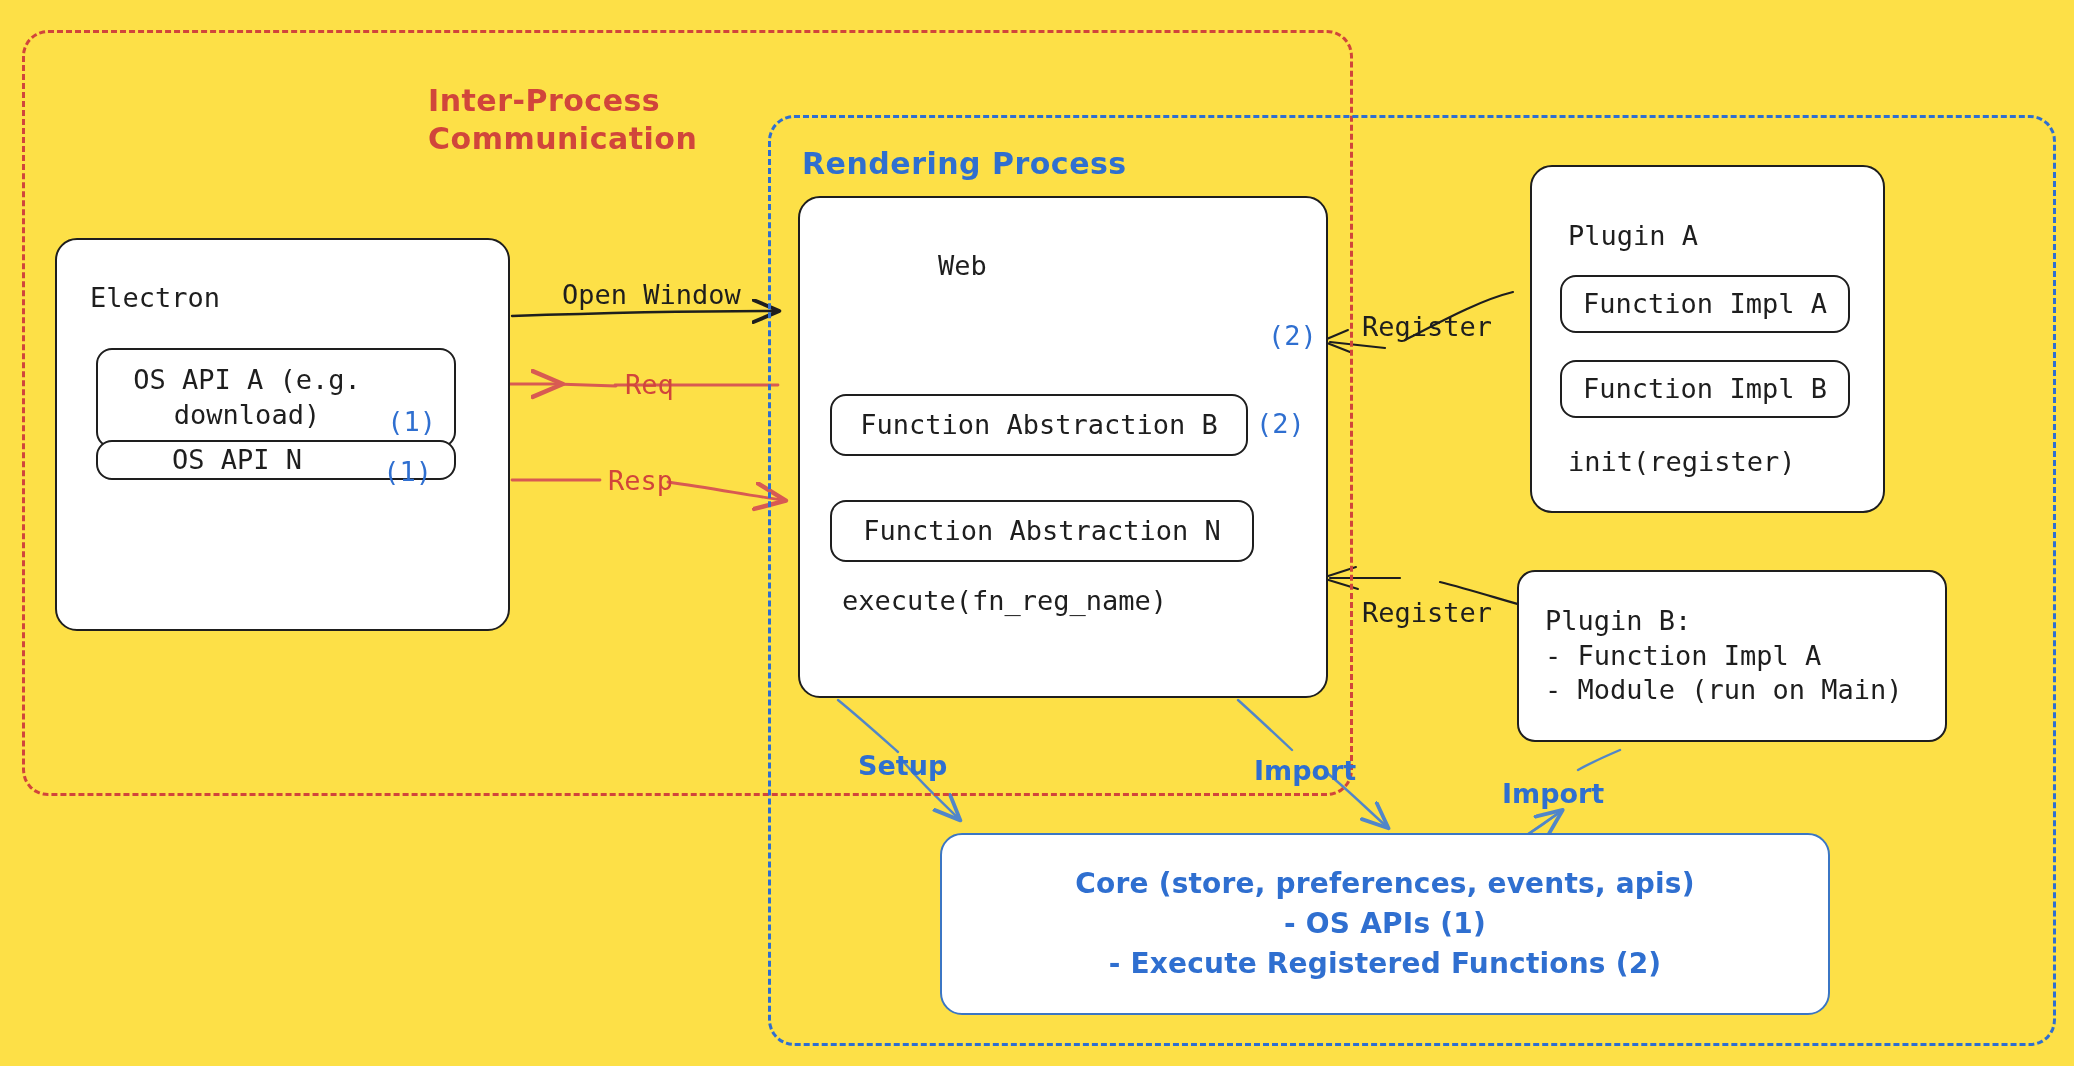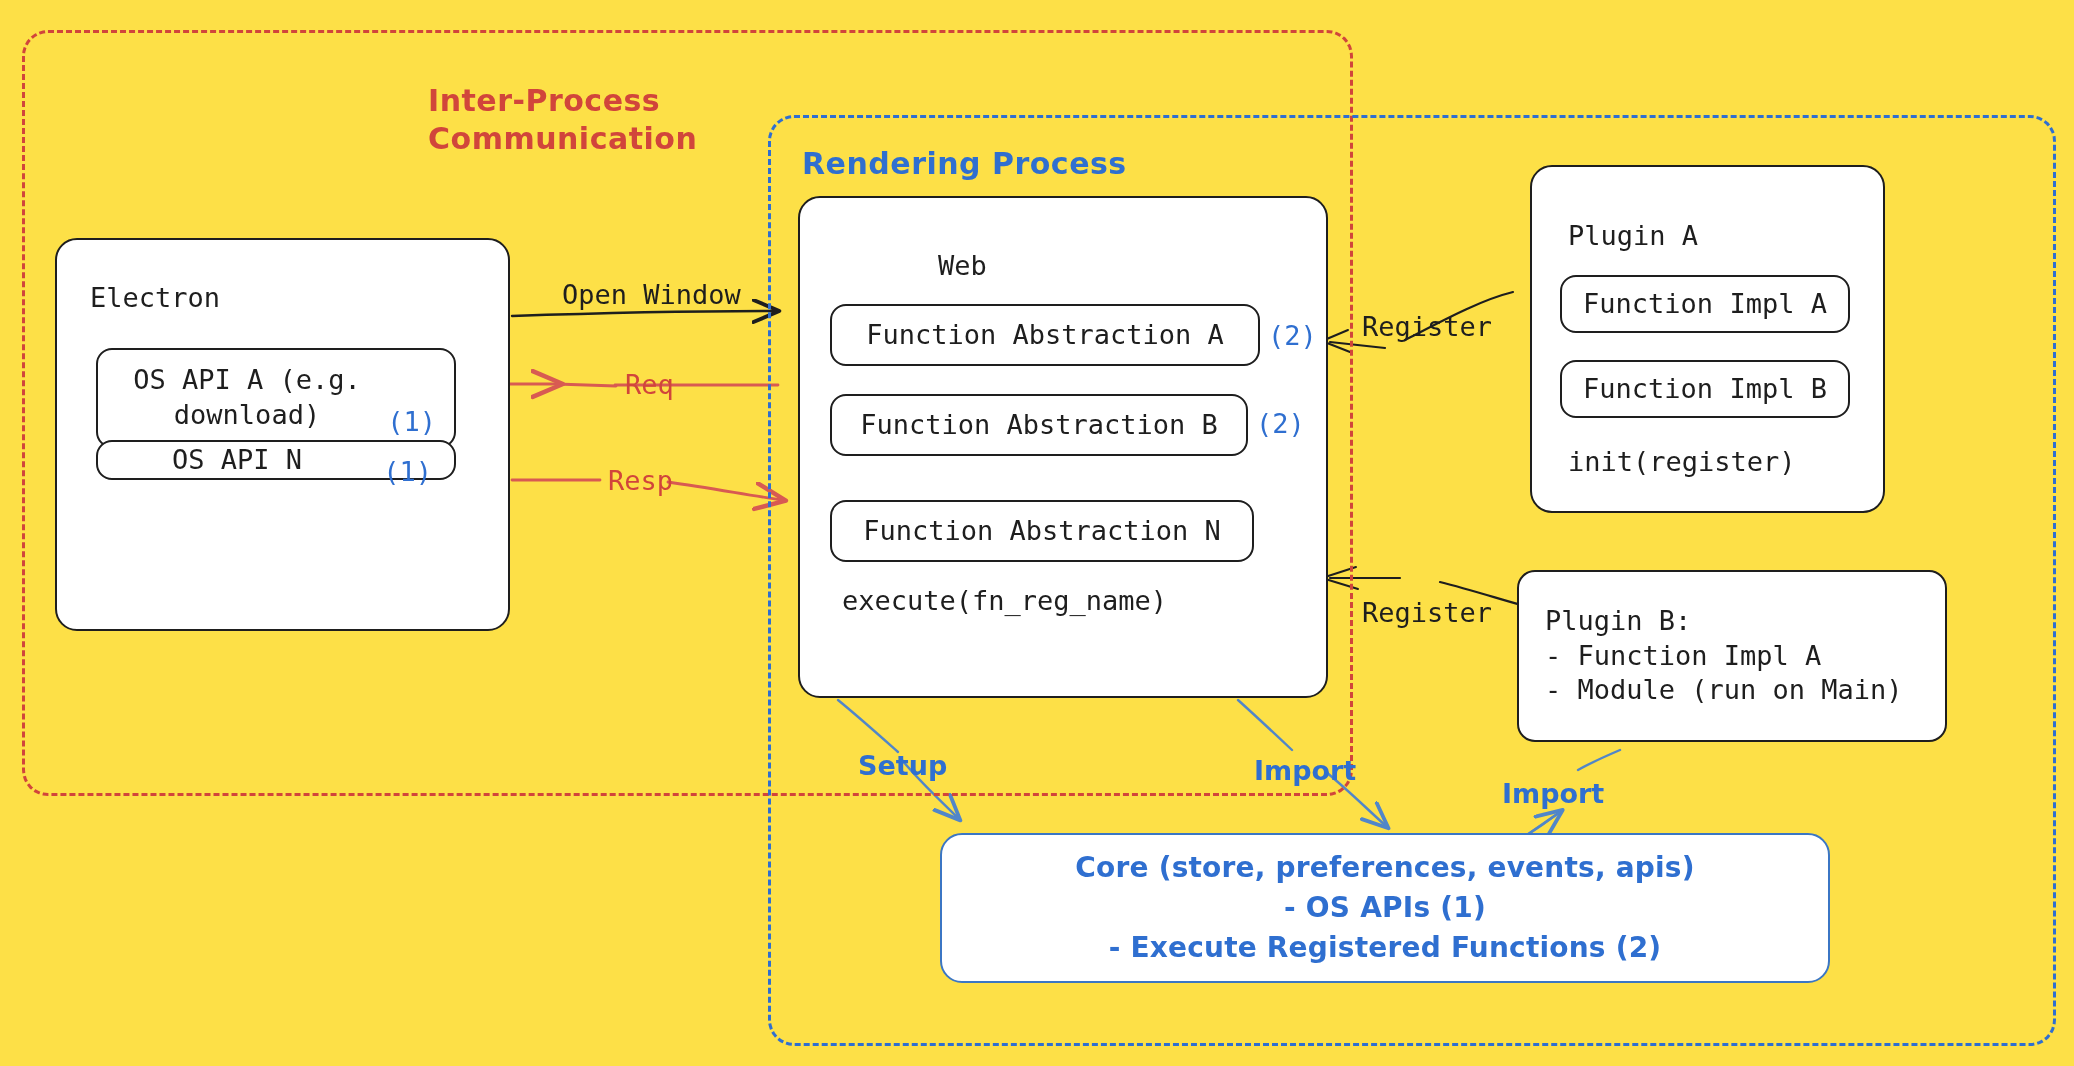--- a/index.html
+++ b/index.html
@@ -188,23 +188,20 @@
   </div>
 
   <div class="box inner" style="left:96px;top:440px;width:360px;height:40px;">
     <div class="inner-label" style="padding-right:78px;">OS API N</div>
     <div class="step" style="right:22px;top:14px;">(1)</div>
   </div>
 
   <div class="box" style="left:798px;top:196px;width:530px;height:502px;"></div>
   <div class="box-label" style="left:938px;top:248px;">Web</div>
 
-  <div class="box inner" style="left:830px;top:304px;width:430px;height:62px;">
-    <div class="inner-label">Function Abstraction A</div>
-  </div>
   <div class="step" style="left:1268px;top:320px;">(2)</div>
 
   <div class="box inner" style="left:830px;top:394px;width:418px;height:62px;">
     <div class="inner-label">Function Abstraction B</div>
   </div>
   <div class="step" style="left:1256px;top:408px;">(2)</div>
 
   <div class="box inner" style="left:830px;top:484px;width:424px;height:62px;margin-top:16px;">
     <div class="inner-label">Function Abstraction N</div>
   </div>
@@ -221,21 +218,21 @@
     <div class="inner-label">Function Impl A</div>
   </div>
   <div class="box-label" style="left:1568px;top:444px;">init(register)</div>
 
   <div class="box" style="left:1517px;top:570px;width:430px;height:172px;border-radius:18px;">
     <div class="inner-label left">Plugin B:
 - Function Impl A
 - Module (run on Main)</div>
   </div>
 
-  <div class="box core" style="left:940px;top:833px;width:890px;height:150px;">
+  <div class="box core" style="left:940px;top:833px;width:890px;height:182px;">
     <div class="core-text">Core (store, preferences, events, apis)
 - OS APIs (1)
 - Execute Registered Functions (2)</div>
   </div>
 
   <div class="edge-label" style="left:562px;top:279px;">Open Window</div>
   <div class="edge-label red" style="left:625px;top:369px;">Req</div>
   <div class="edge-label red" style="left:608px;top:465px;">Resp</div>
   <div class="edge-label" style="left:1362px;top:311px;">Register</div>
   <div class="edge-label" style="left:1362px;top:597px;">Register</div>

